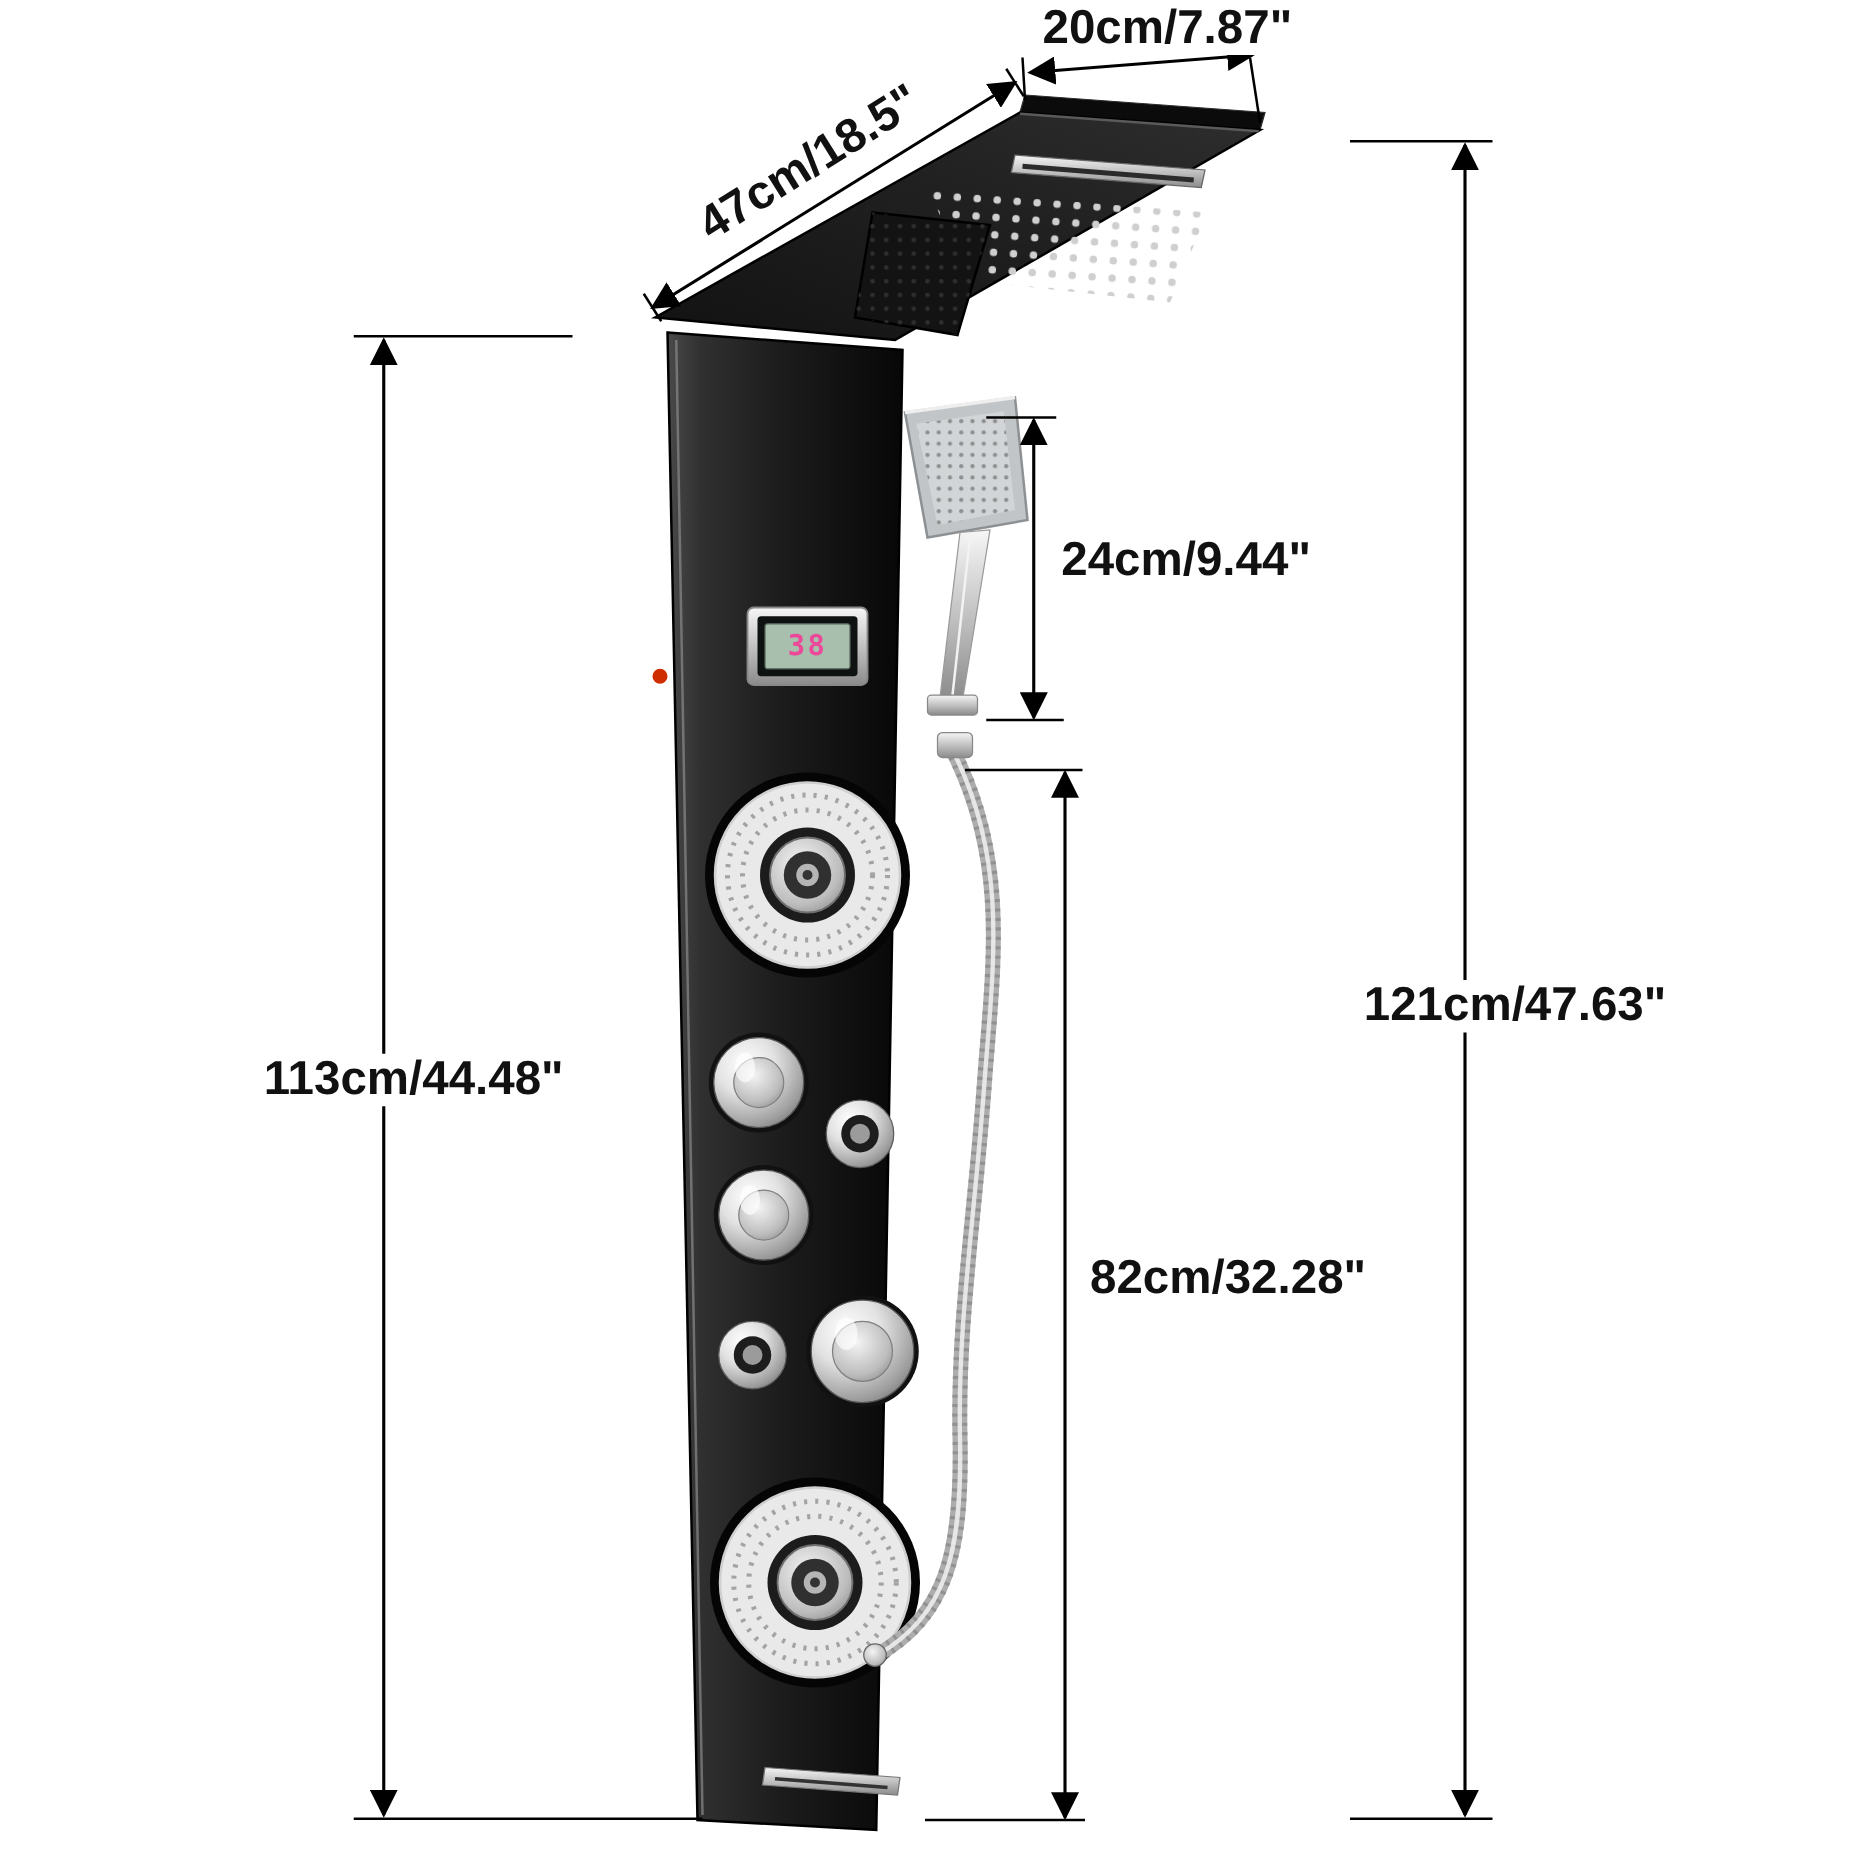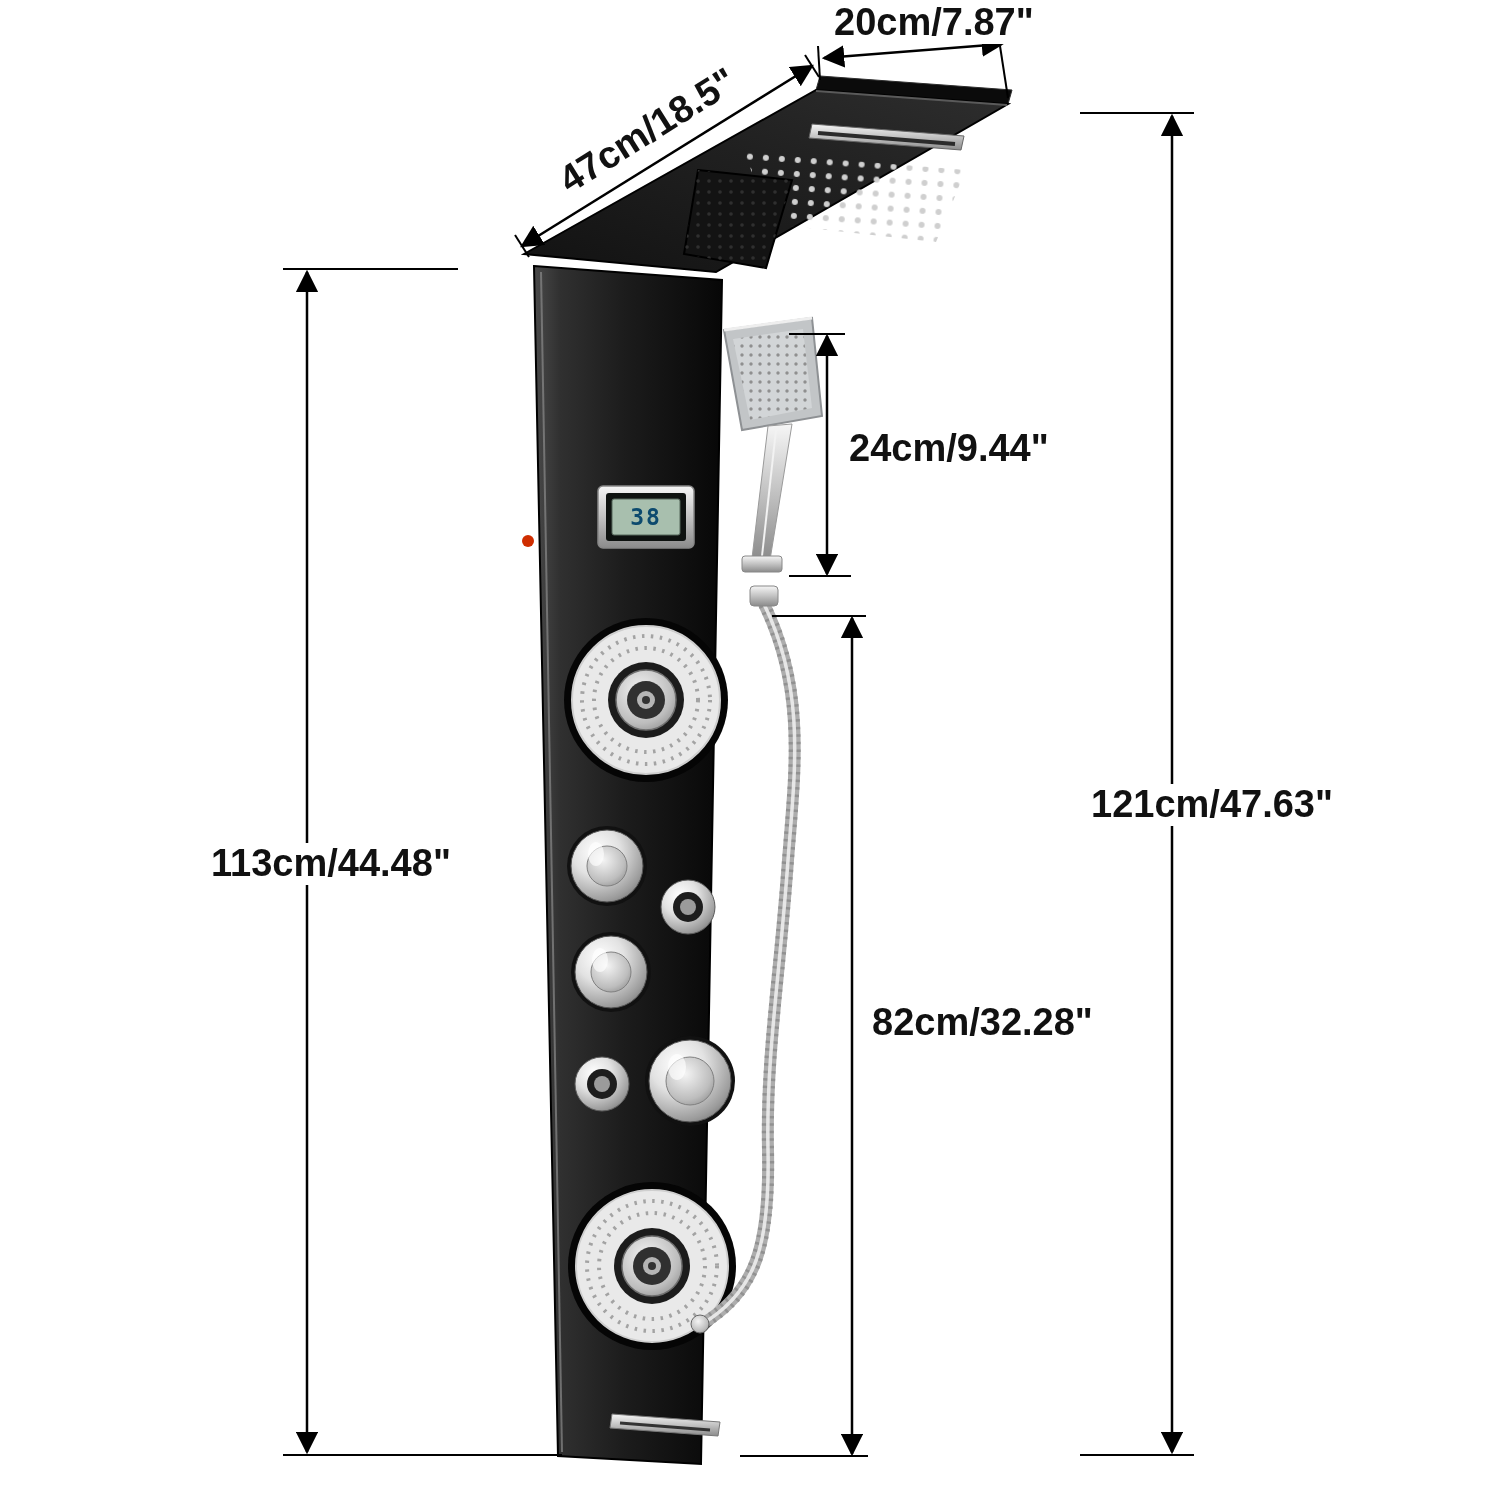--- a/index.html
+++ b/index.html
@@ -4,21 +4,21 @@
 <style>
   html,body{margin:0;padding:0;background:#fff;}
   .stage{position:relative;width:1500px;height:1500px;background:#ffffff;overflow:hidden;
          font-family:"Liberation Sans", sans-serif;}
   .stage svg{position:absolute;left:0;top:0;}
   .dim-label{position:absolute;font-weight:700;font-size:38px;color:#111;
              background:#ffffff;padding:0 6px;white-space:nowrap;line-height:1.1;}
   .dim-label.rot{transform:rotate(-32deg);transform-origin:center center;background:transparent;}
   .lcd-value{position:absolute;left:612px;top:500px;width:68px;height:34px;
              font-family:"DejaVu Sans Mono", monospace;font-size:23px;font-weight:700;
-             color:#0c4a6e;text-align:center;line-height:34px;letter-spacing:2px;}
+             color:#ec4899;text-align:center;line-height:34px;letter-spacing:2px;}
 </style>
 </head>
 <body>
 
 <div class="stage">
 
   <svg width="1500" height="1500" viewBox="0 0 1500 1500">
     <defs>
       <marker id="arr" viewBox="0 0 10 10" refX="9" refY="5" markerWidth="9" markerHeight="9" orient="auto-start-reverse">
         <path d="M0,0 L10,5 L0,10 z" fill="#000"></path>

